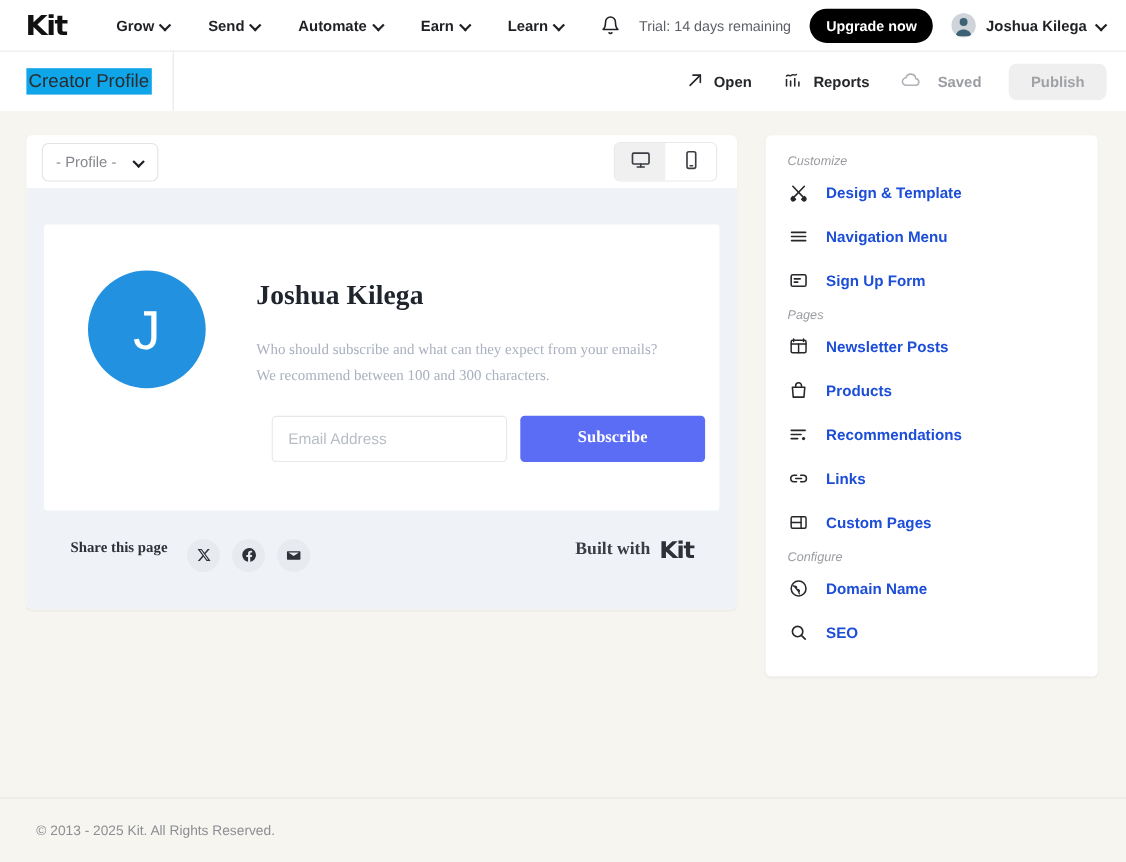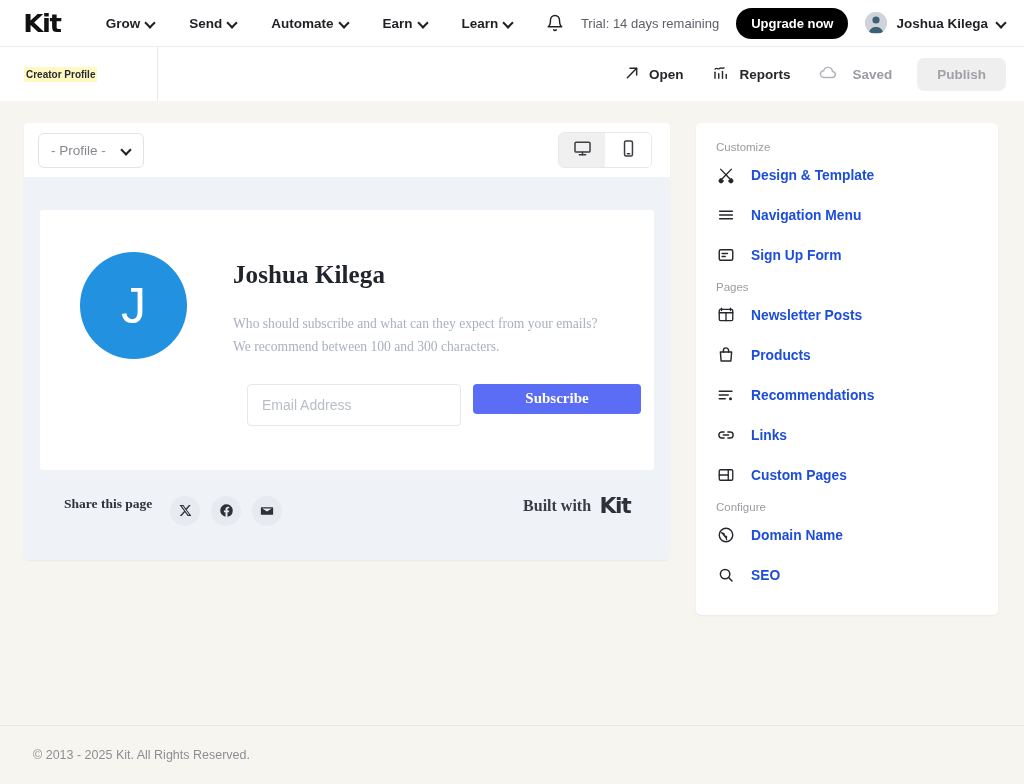--- a/index.html
+++ b/index.html
@@ -63,22 +63,22 @@
     border-top: 1px solid #ececec;
     display: flex; align-items: center;
     position: relative;
   }
   .subbar-title-wrap {
     width: 158px; height: 100%;
     display: flex; align-items: center; padding-left: 24px;
     border-right: 1px solid #e8e8e8;
   }
   .subbar-title {
-    font-size: 10px; font-weight: 700; color: #2a2b2f;
-    background: #fef9c3; padding: 2px 2px;
+    font-size: 17px; font-weight: 400; color: #2a2b2f;
+    background: #0ea5e9; padding: 2px 2px;
     cursor: text;
   }
   .subbar-actions {
     margin-left: auto; display: flex; align-items: center;
     gap: 5px; padding-right: 18px;
   }
   .tool-btn {
     display: flex; align-items: center; gap: 9px;
     font-size: 13.5px; font-weight: 700; color: #26272b;
     padding: 8px 12px; border-radius: 6px;
@@ -100,21 +100,21 @@
     padding: 22px 26px 0 24px; gap: 26px;
   }
 
   
   .preview {
     width: 646px; background: #ffffff;
     border-radius: 5px; overflow: hidden;
     box-shadow: 0 1px 2px rgba(0,0,0,0.05);
   }
   .preview-bar {
-    height: 54px; background: #ffffff;
+    height: 48px; background: #ffffff;
     display: flex; align-items: center;
     padding: 0 18px 0 14px;
   }
   .profile-select {
     display: flex; align-items: center; gap: 16px;
     border: 1px solid #e3e3e3; border-radius: 6px;
     padding: 9px 12px; background: #fff; cursor: pointer;
   }
   .profile-select-label { font-size: 13.5px; color: #86888e; }
   .device-toggle {
@@ -163,21 +163,21 @@
   .signup-row { display: flex; gap: 12px; margin-top: 25px; padding-left: 14px; }
   .email-input {
     width: 214px; height: 42px;
     border: 1px solid #e6e8ec; border-radius: 4px;
     padding: 0 14px; font-size: 14px; color: #31343b;
     font-family: "Liberation Sans", sans-serif;
     background: #ffffff; outline: none;
   }
   .email-input::placeholder { color: #b9bdc6; }
   .subscribe-btn {
-    width: 168px; height: 30px;
+    width: 168px; height: 42px;
     background: #5b6cf5; color: #ffffff;
     border: none; border-radius: 4px; cursor: pointer;
     font-family: "Liberation Serif", serif;
     font-size: 15px; font-weight: 700;
   }
   .share-row {
     display: flex; align-items: flex-start;
     padding: 26px 24px 34px 24px;
   }
   .share-label {
@@ -206,21 +206,21 @@
   }
 
   
   .sidebar {
     width: 302px; background: #ffffff;
     border-radius: 5px; padding: 18px 0 20px 0;
     box-shadow: 0 1px 2px rgba(0,0,0,0.05);
   }
   .side-group-title {
     font-size: 11.5px; color: #9a9ca1;
-    padding: 0 4px 2px 20px; margin-top: 6px;
+    padding: 0 4px 2px 20px; margin-top: 6px; font-style: italic;
   }
   .side-group:first-child .side-group-title { margin-top: 0; }
   .side-item {
     display: flex; align-items: center; gap: 16px;
     height: 40px; padding: 0 20px; cursor: pointer;
   }
   .side-ico {
     width: 19px; height: 19px; flex: none;
     display: flex; align-items: center; justify-content: center;
   }

